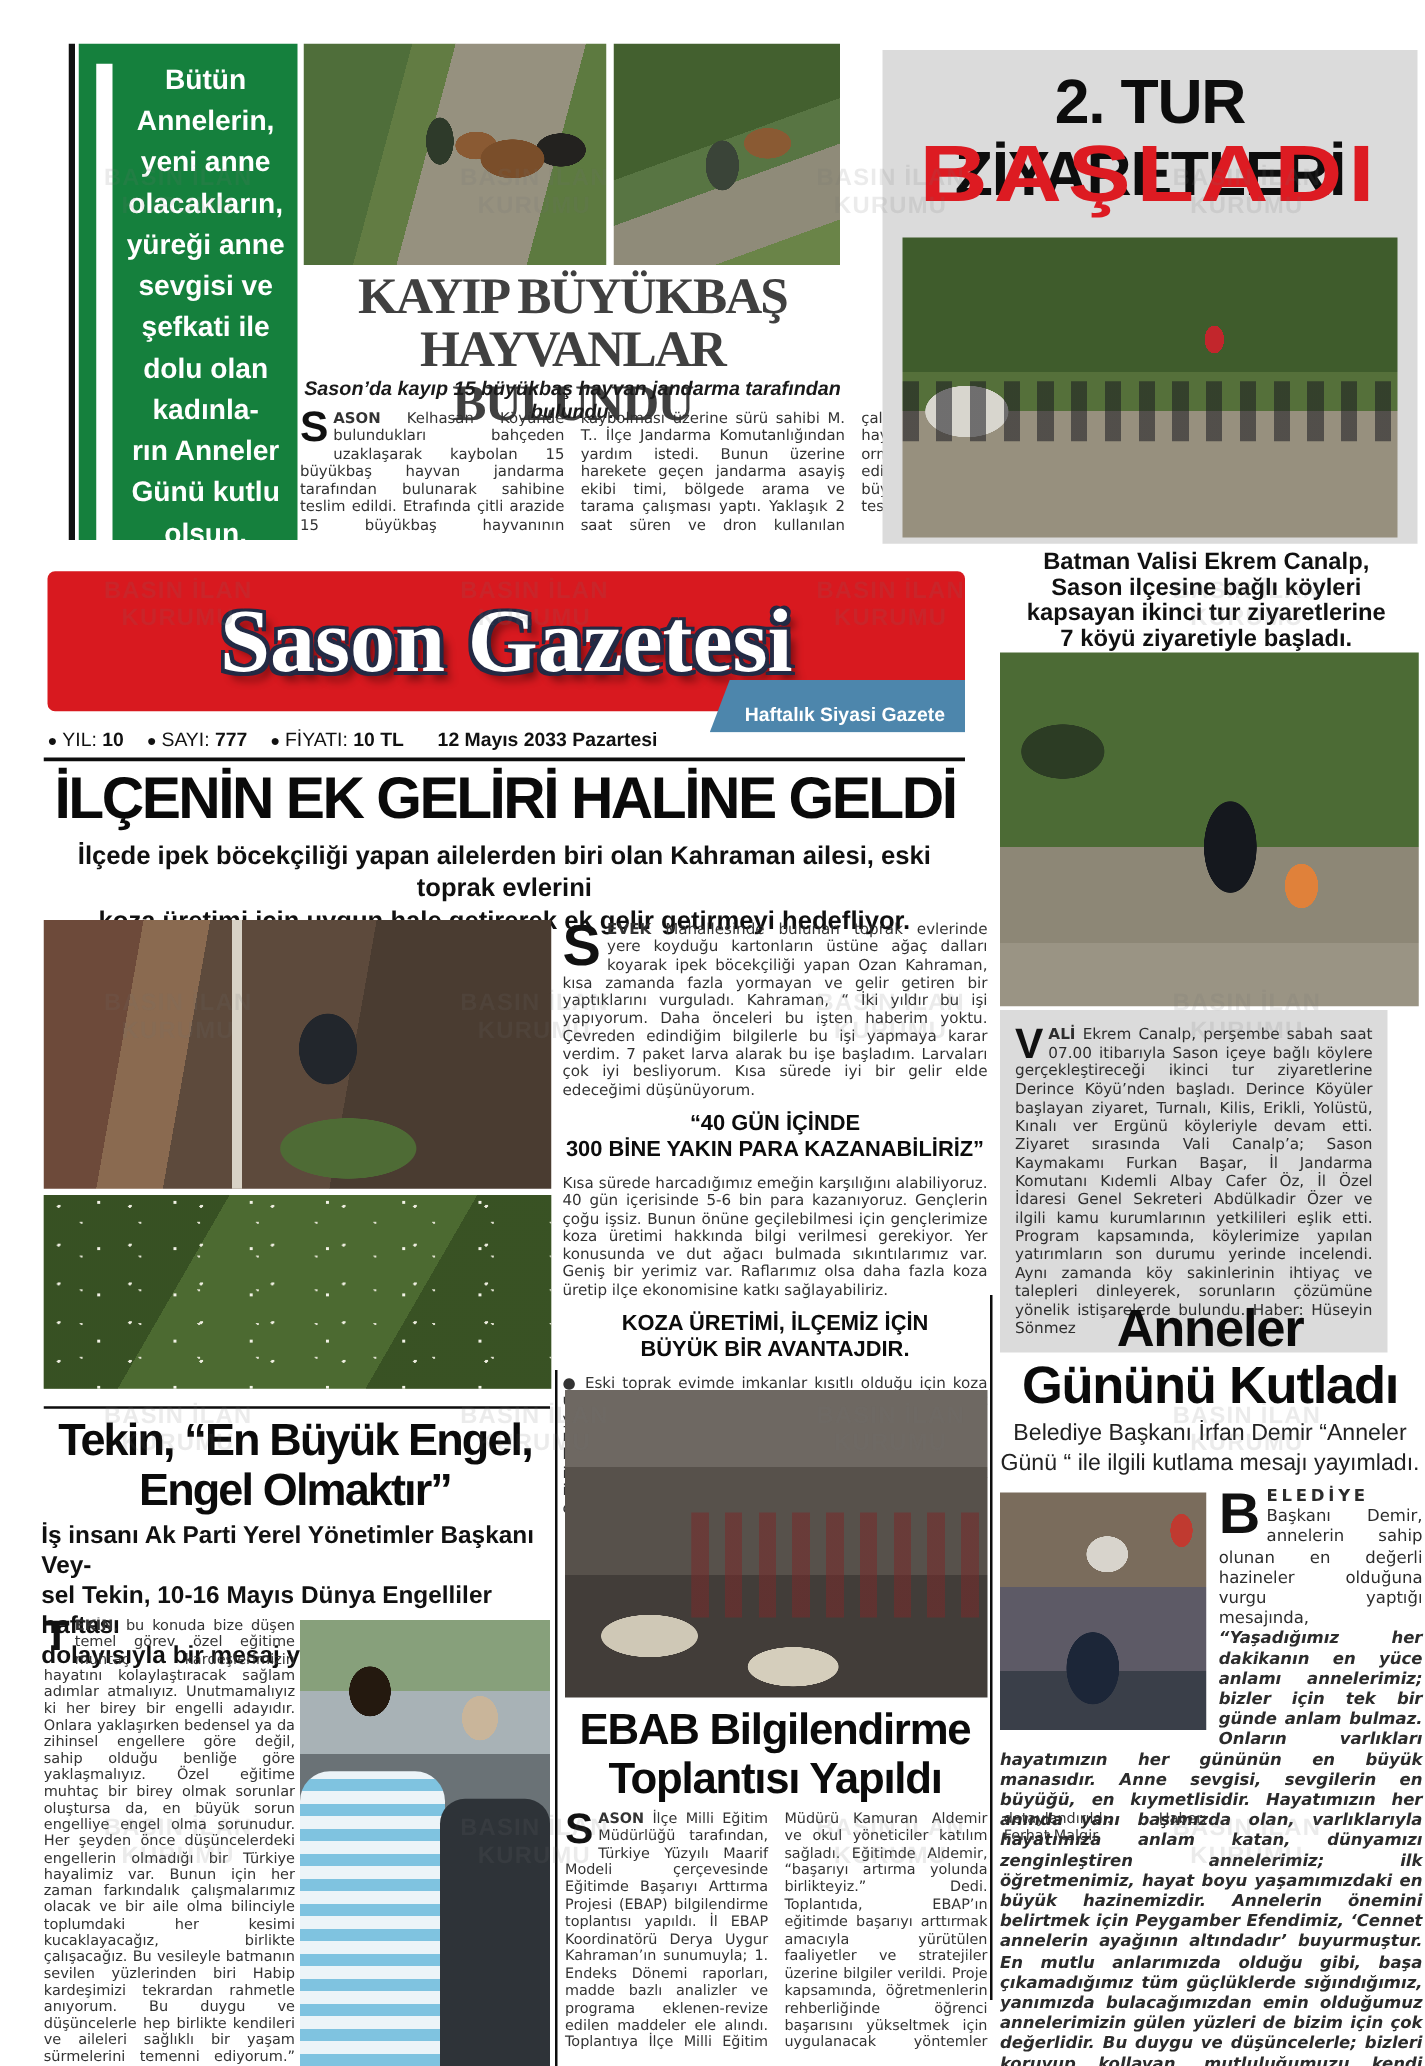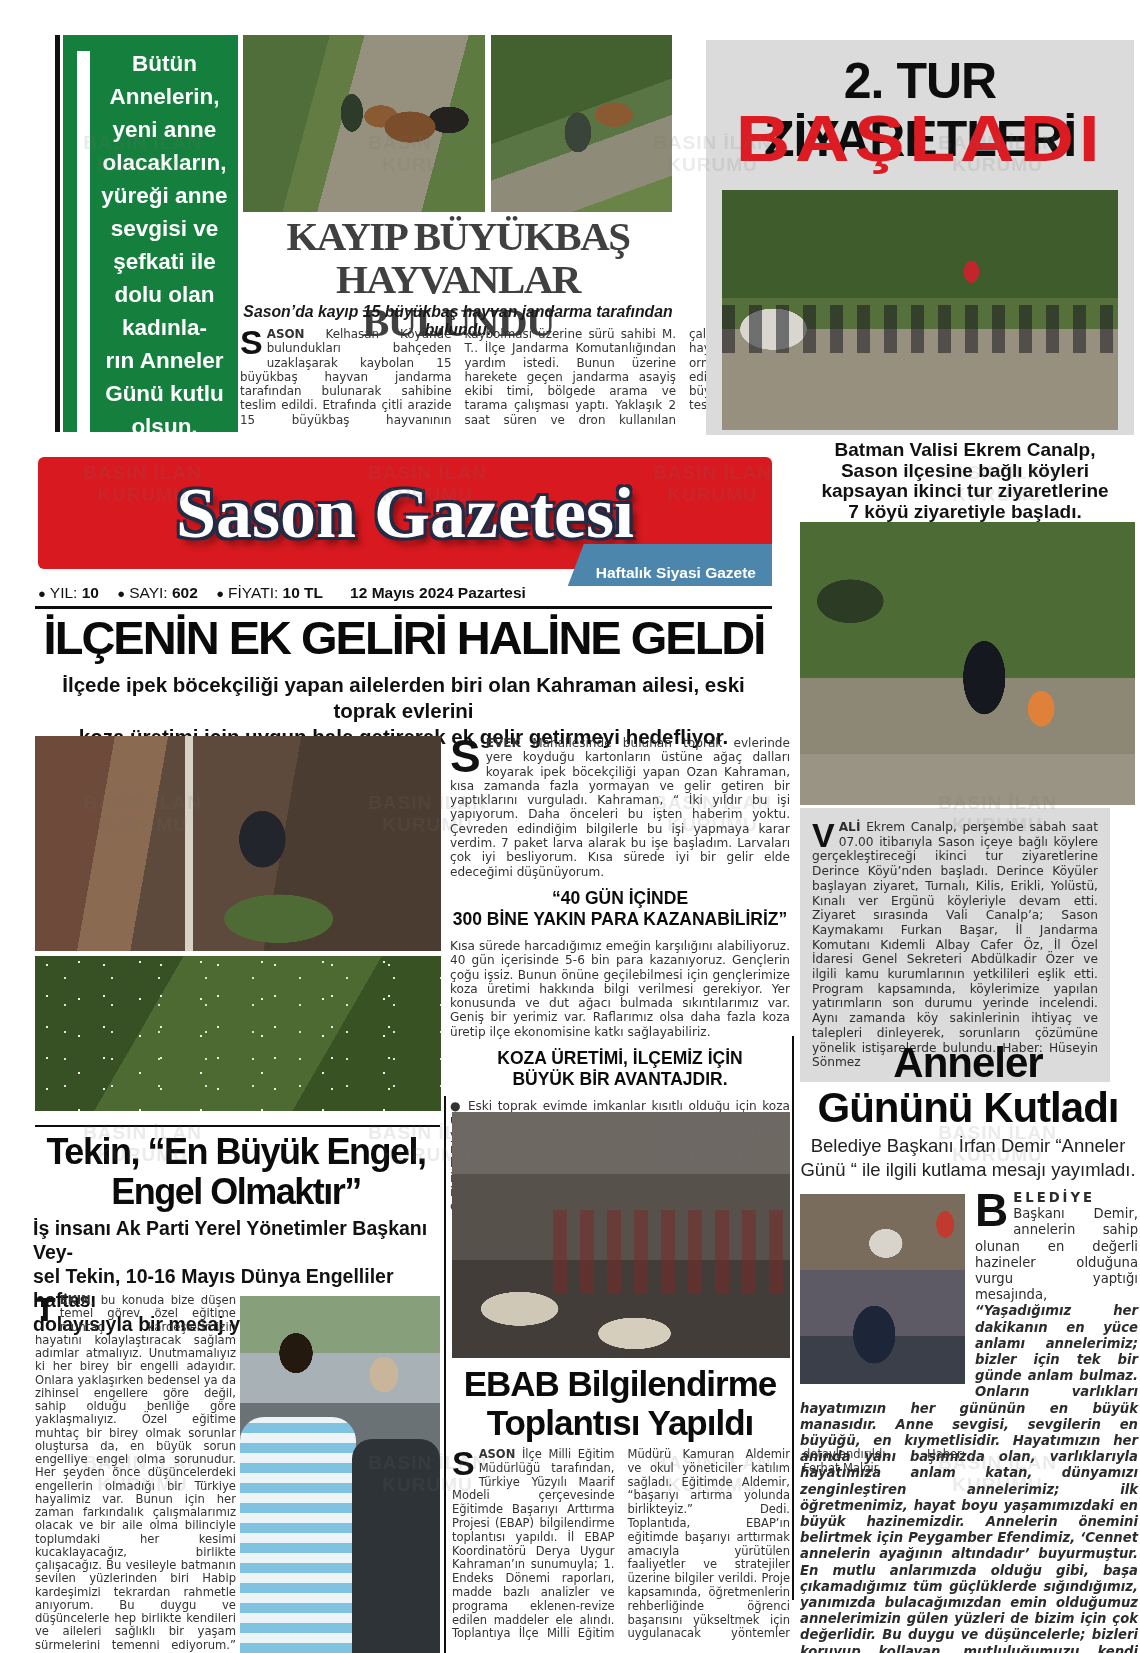--- a/index.html
+++ b/index.html
@@ -194,23 +194,23 @@
     <span class="dc dc-sm">V</span><span class="lead">ALİ</span><span> Ekrem Canalp, perşembe sabah saat 07.00 itibarıyla Sason içeye bağlı köylere gerçekleştireceği ikinci tur ziyaretlerine Derince Köyü’nden başladı. Derince Köyüler başlayan ziyaret, Turnalı, Kilis, Erikli, Yolüstü, Kınalı ver Ergünü köyleriyle devam etti. Ziyaret sırasında Vali Canalp’a; Sason Kaymakamı Furkan Başar, İl Jandarma Komutanı Kıdemli Albay Cafer Öz, İl Özel İdaresi Genel Sekreteri Abdülkadir Özer ve ilgili kamu kurumlarının yetkilileri eşlik etti. Program kapsamında, köylerimize yapılan yatırımların son durumu yerinde incelendi. Aynı zamanda köy sakinlerinin ihtiyaç ve talepleri dinleyerek, sorunların çözümüne yönelik istişarelerde bulundu. Haber: Hüseyin Sönmez</span>
   </div>
 
   <div class="abs" id="masthead">
     <div id="mh-title">Sason Gazetesi</div>
     <div id="mh-tag">Haftalık Siyasi Gazete</div>
   </div>
 
   <div class="abs" id="dateline">
     <span class="grp"><span class="dot">●</span><span>YIL:</span> <b>10</b></span>
-    <span class="grp"><span class="dot">●</span><span>SAYI:</span> <b>602</b></span>
+    <span class="grp"><span class="dot">●</span><span>SAYI:</span> <b>777</b></span>
     <span class="grp"><span class="dot">●</span><span>FİYATI:</span> <b>10 TL</b></span>
-    <span id="date-center">12 Mayıs 2024 Pazartesi</span>
+    <span id="date-center">12 Mayıs 2033 Pazartesi</span>
   </div>
   <div class="abs rule-h" id="main-rule" style="height:3px"></div>
 
   <div class="abs" id="main-headline">İLÇENİN EK GELİRİ HALİNE GELDİ</div>
   <div class="abs pre" id="main-subhead">İlçede ipek böcekçiliği yapan ailelerden biri olan Kahraman ailesi, eski toprak evlerini
 koza üretimi için uygun hale getirerek ek gelir getirmeyi hedefliyor.</div>
   <div class="ph" id="ph-silkroom"></div>
   <div class="ph" id="ph-worms"></div>
   <div class="abs" id="main-text">
     <p style="margin:0"><span class="dc">S</span><span class="lead">EVEK</span><span> Mahallesinde bulunan toprak evlerinde yere koyduğu kartonların üstüne ağaç dalları koyarak ipek böcekçiliği yapan Ozan Kahraman, kısa zamanda fazla yormayan ve gelir getiren bir yaptıklarını vurguladı. Kahraman, “ İki yıldır bu işi yapıyorum. Daha önceleri bu işten haberim yoktu. Çevreden edindiğim bilgilerle bu işi yapmaya karar verdim. 7 paket larva alarak bu işe başladım. Larvaları çok iyi besliyorum. Kısa sürede iyi bir gelir elde edeceğimi düşünüyorum.</span></p>

